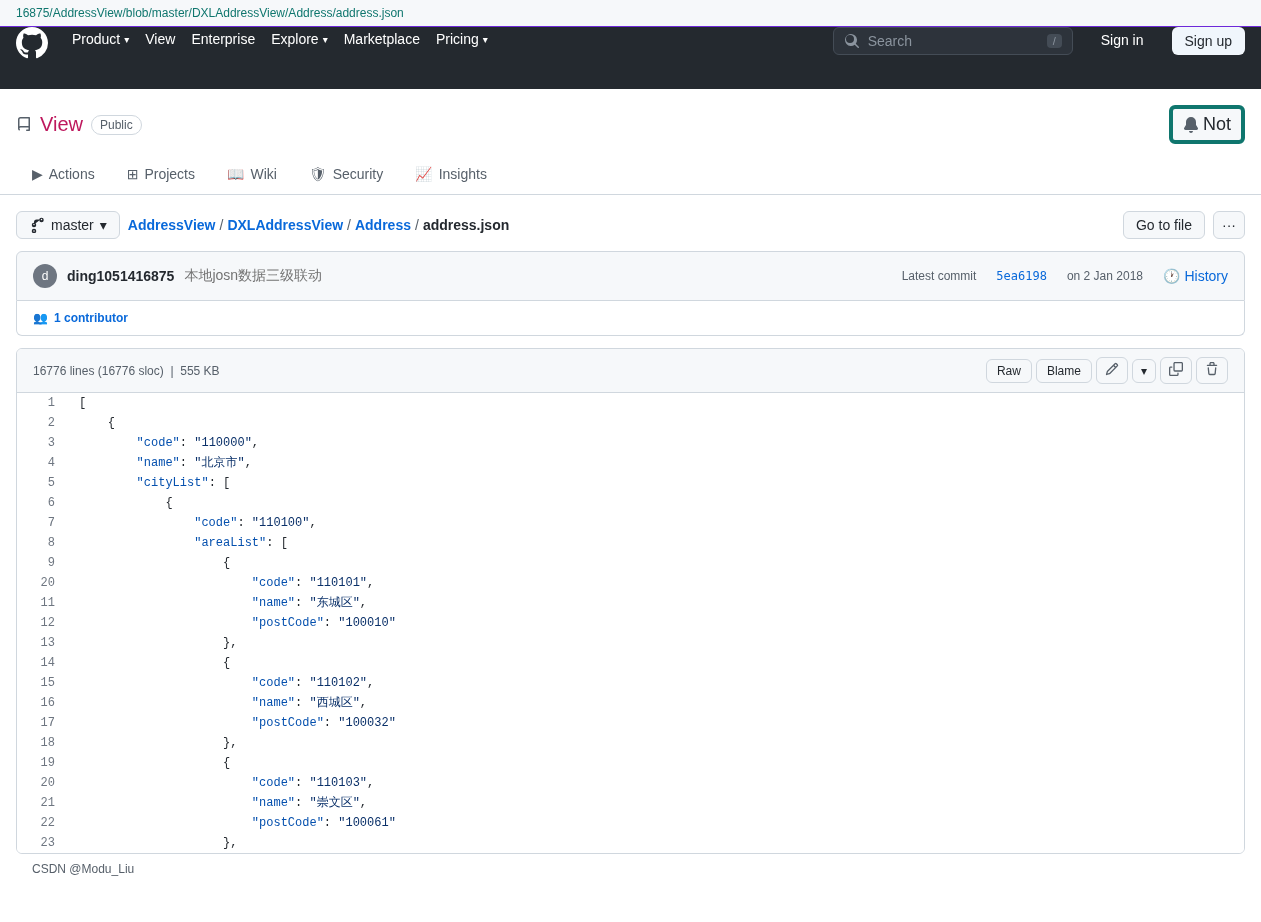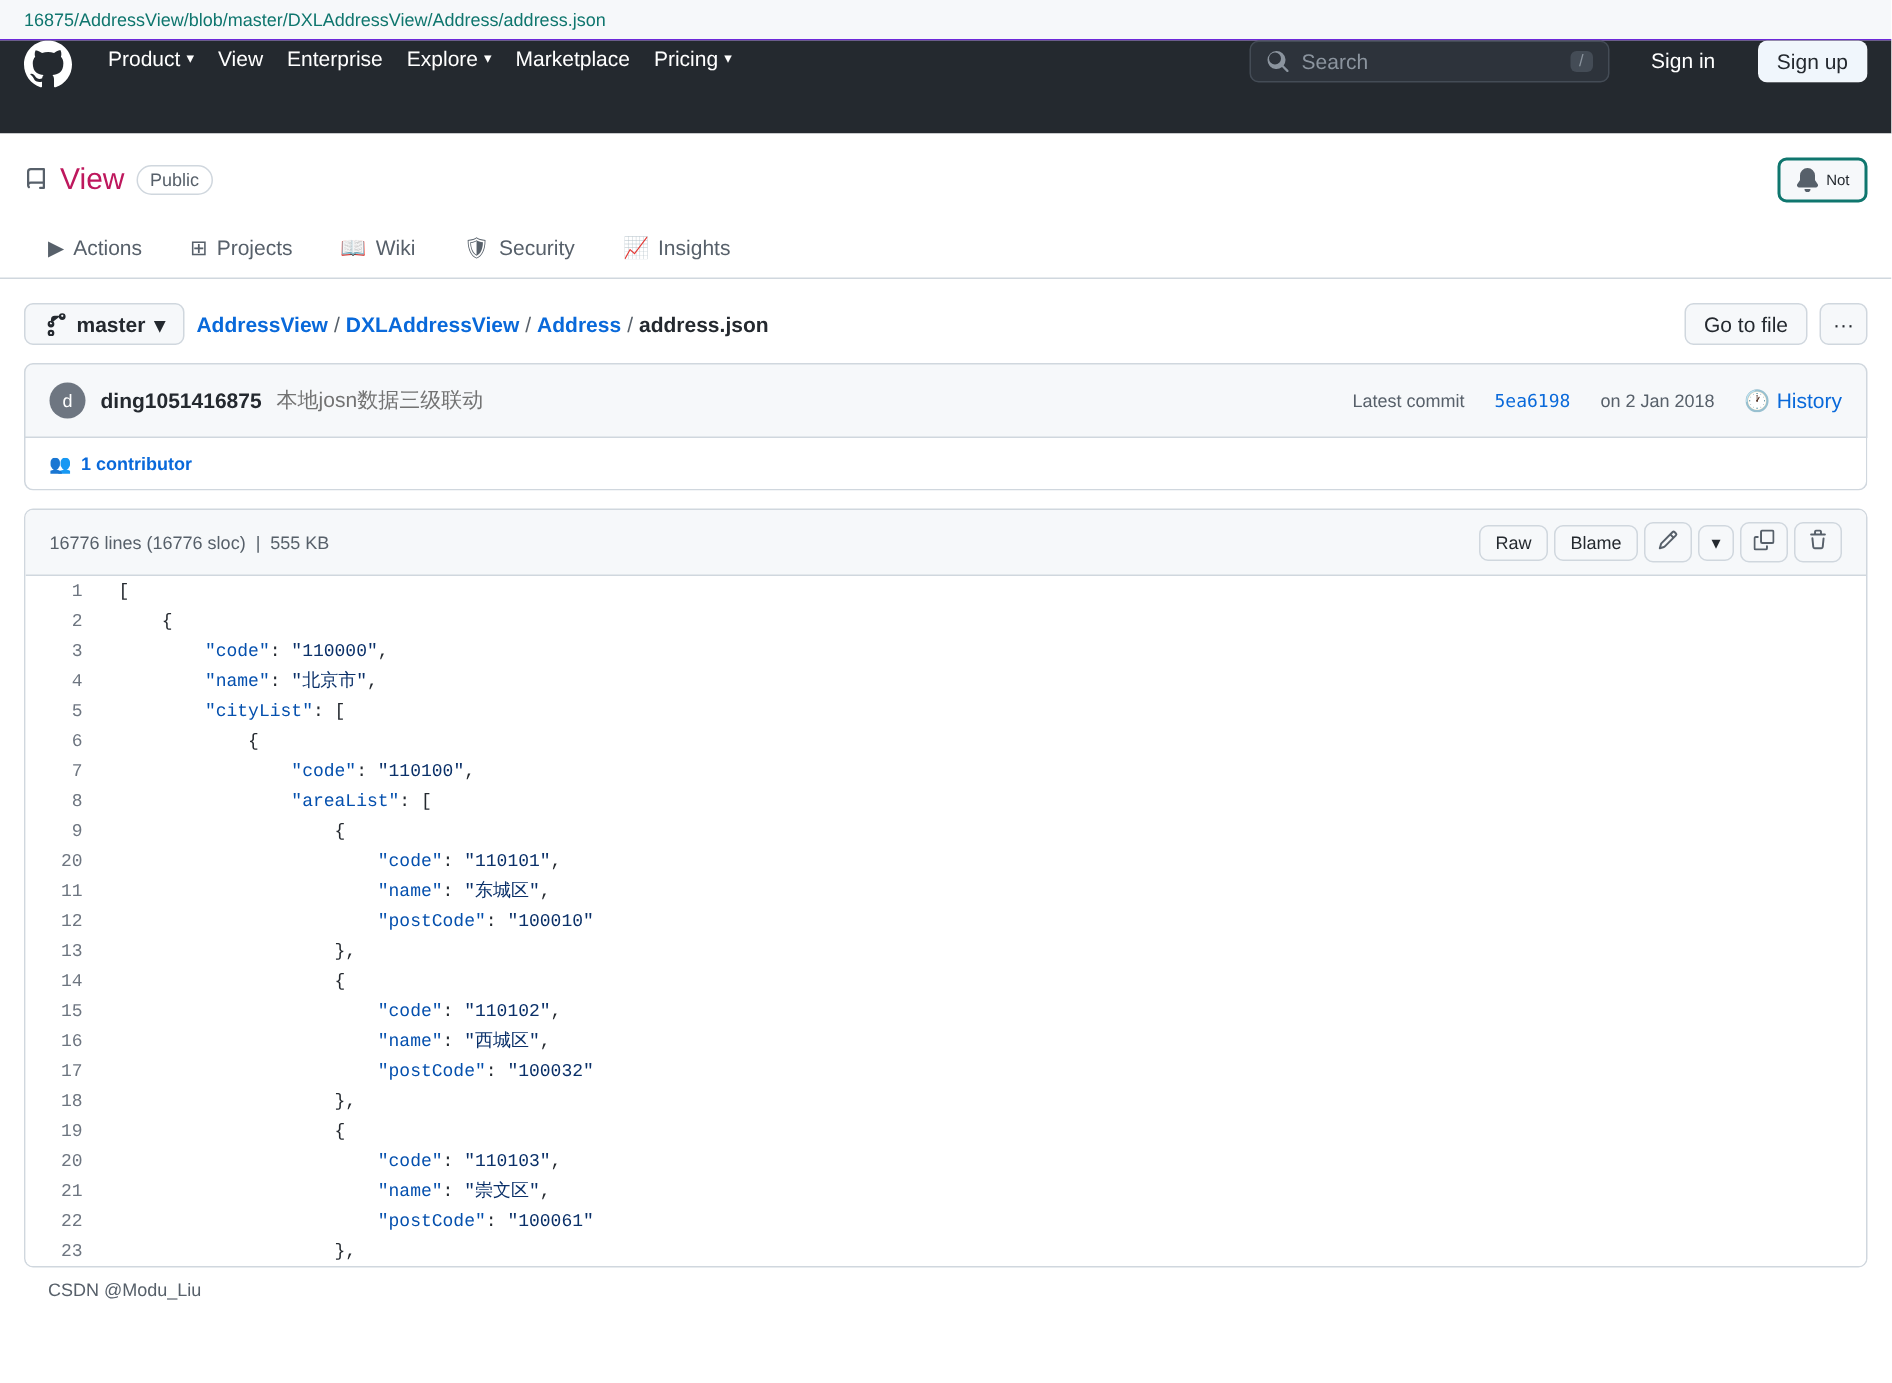--- a/index.html
+++ b/index.html
@@ -105,24 +105,24 @@
       margin-left: auto;
       display: flex;
       align-items: center;
       gap: 8px;
     }
     .icon-btn {
       display: flex;
       align-items: center;
       gap: 4px;
       background: #f6f8fa;
-      border: 2px solid #0f766e;
+      border: 4px solid #0f766e;
       border-radius: 6px;
       padding: 5px 10px;
-      font-size: 10px;
+      font-size: 18px;
       cursor: pointer;
       color: #24292f;
     }
 
     
     .repo-tabs {
       display: flex;
       gap: 0;
       overflow-x: auto;
     }
@@ -156,21 +156,21 @@
       display: flex;
       align-items: center;
       gap: 6px;
       background: #f6f8fa;
       border: 1px solid #d0d7de;
       border-radius: 6px;
       padding: 5px 12px;
       font-size: 14px;
       cursor: pointer;
       color: #24292f;
-      font-weight: 700;
+      font-weight: 400;
     }
     .breadcrumb-path {
       font-size: 14px;
       display: flex;
       align-items: center;
       gap: 4px;
       flex-wrap: wrap;
     }
     .path-link {
       color: #0969da;

